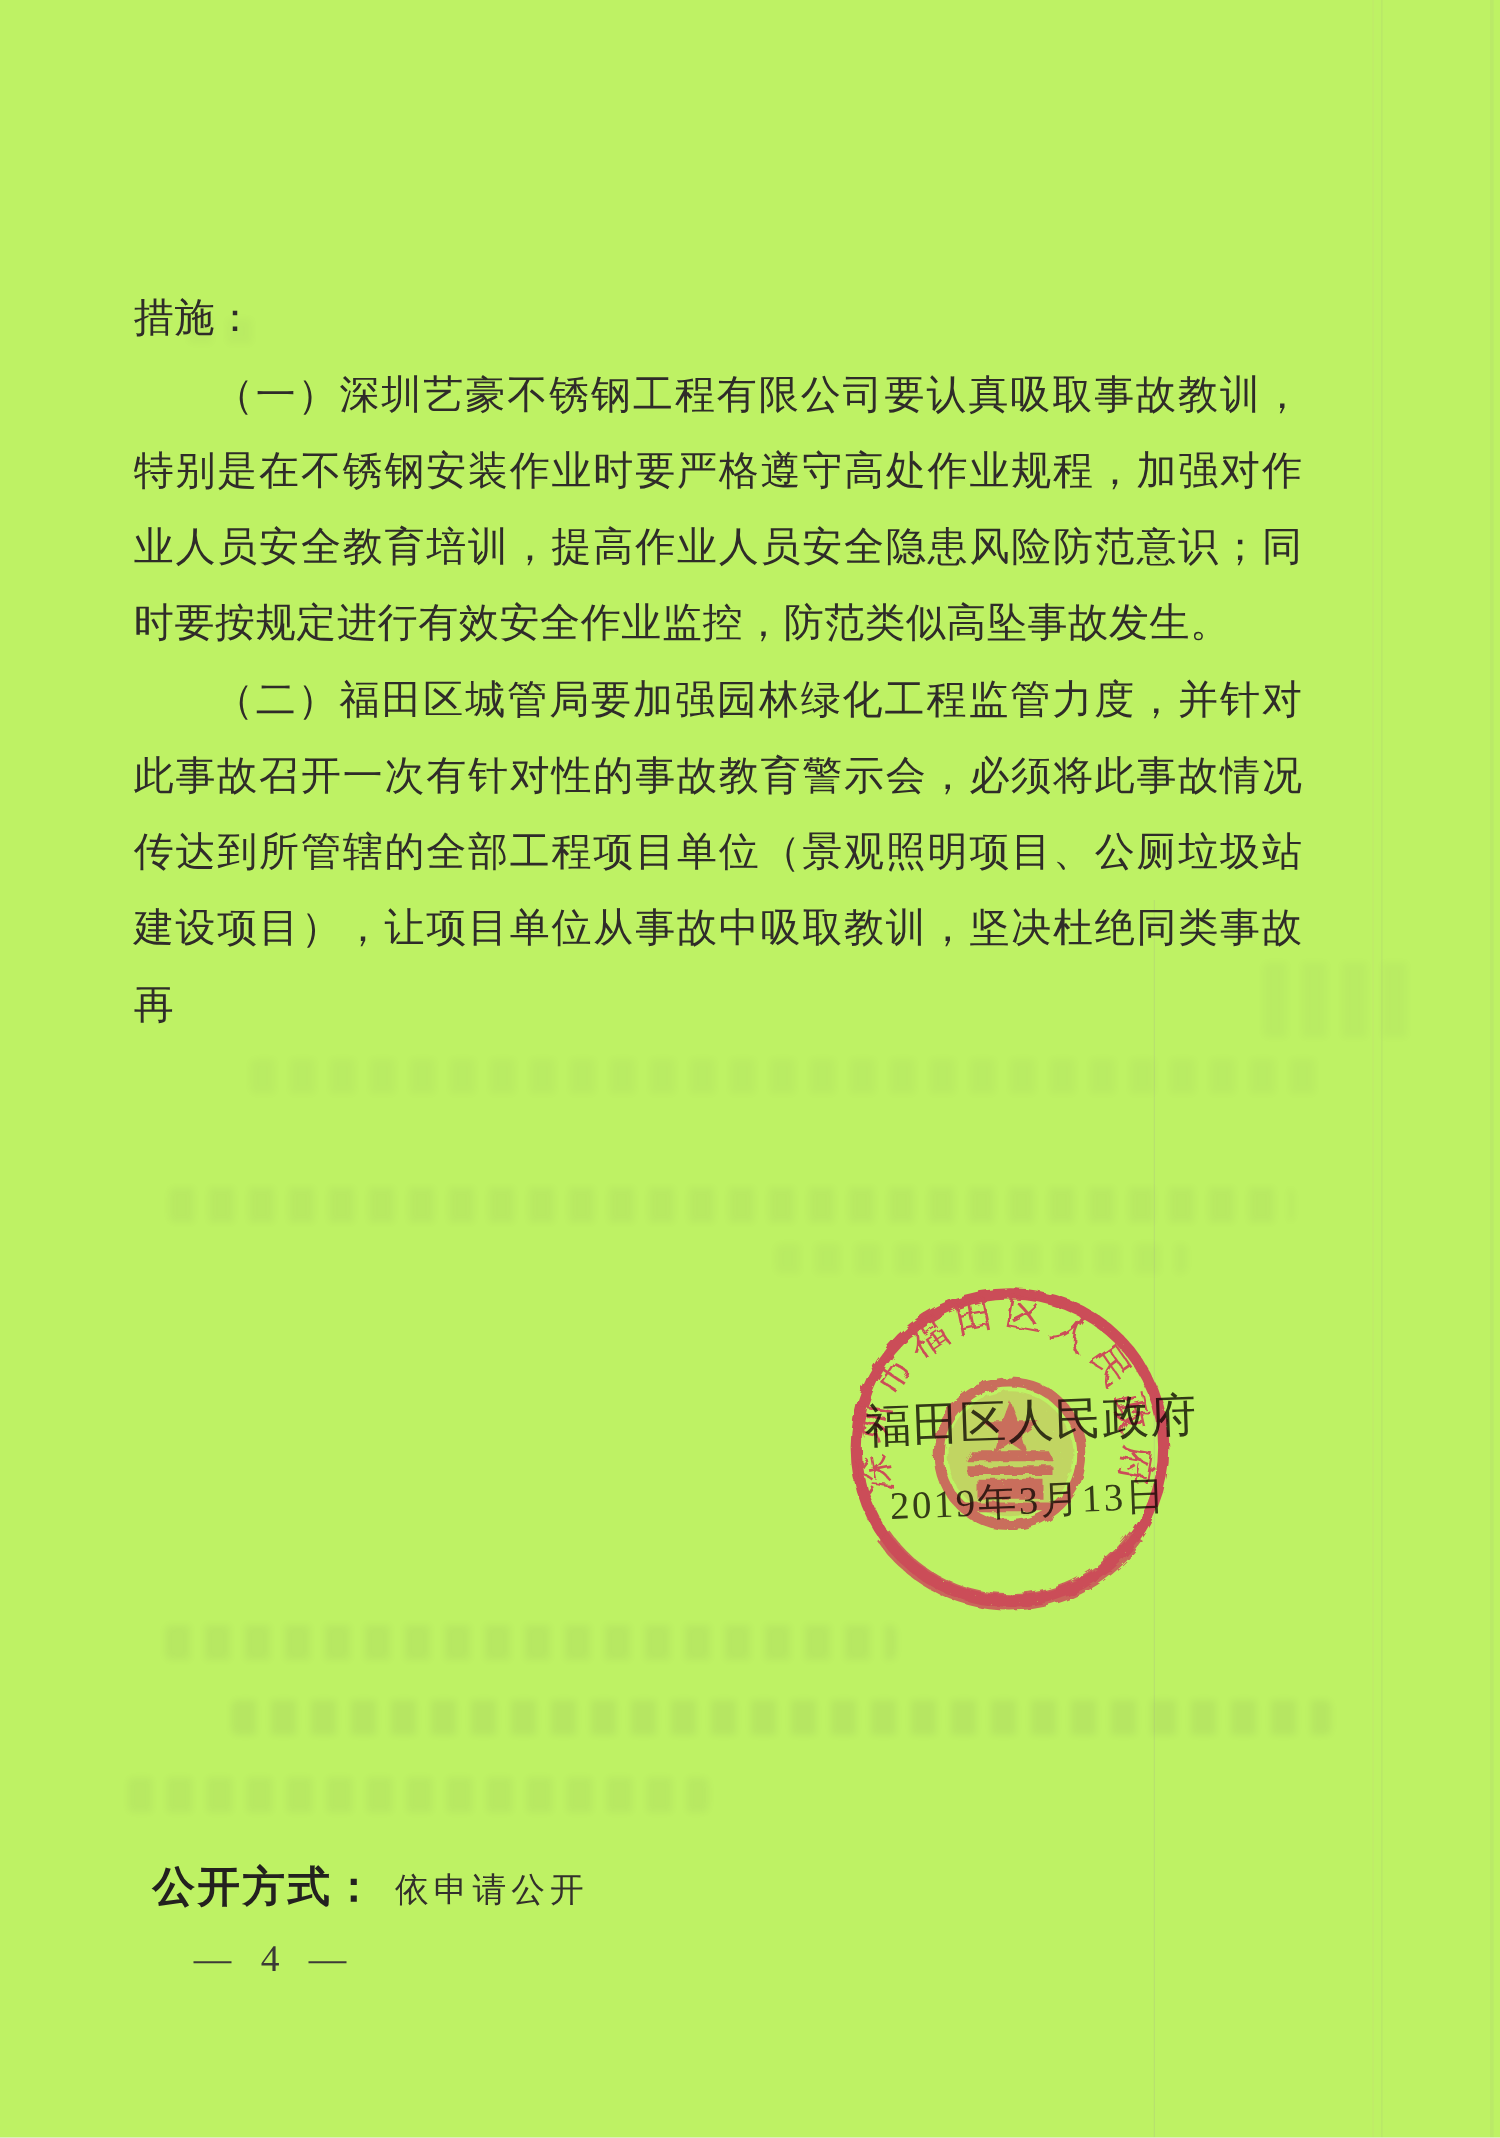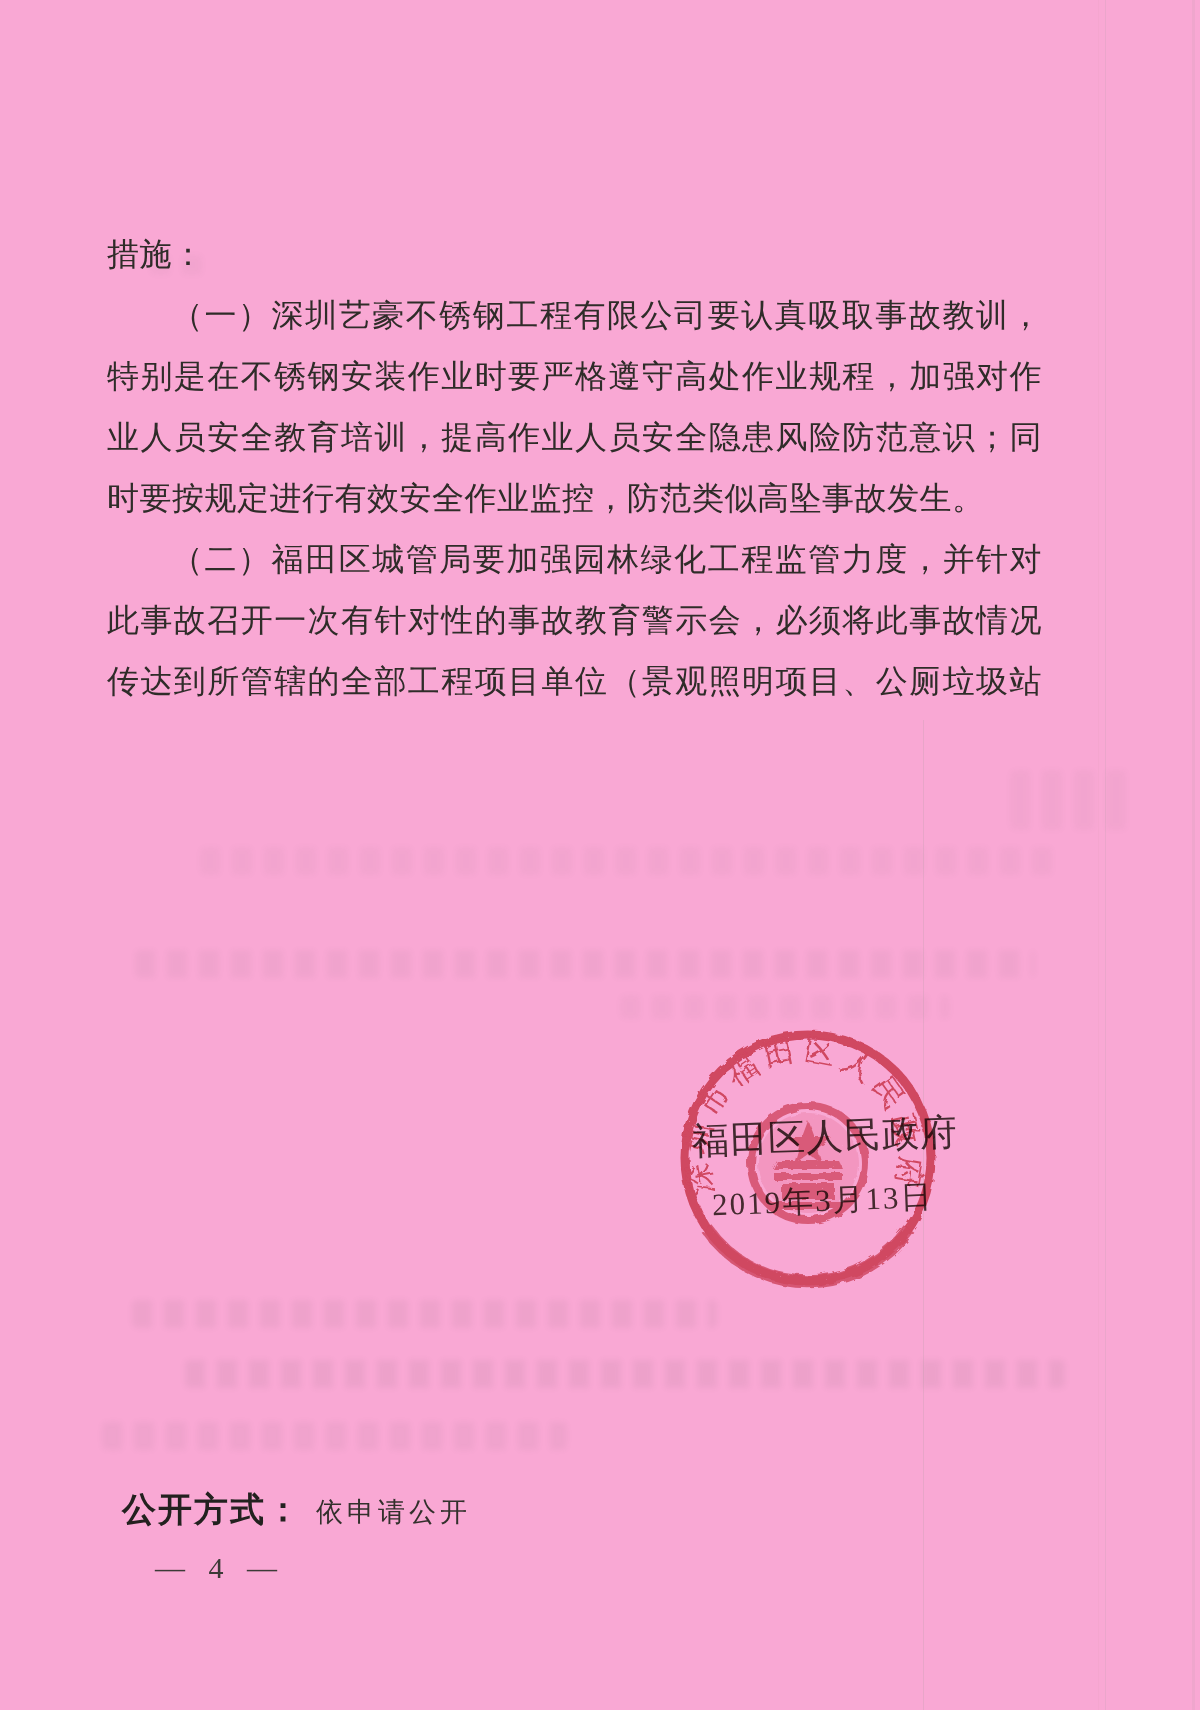--- a/index.html
+++ b/index.html
@@ -1,20 +1,20 @@
 <!DOCTYPE html>
 <html><head>
 <meta charset="utf-8">
 <style>
   html,body{margin:0;padding:0;background:#e8e8e6;}
   .page{
     position:relative;
     width:1200px;height:1710px;
     margin:0 auto;
-    background:#f9a8d4;
+    background:#bef264;
     overflow:hidden;
     font-family:"Liberation Serif","DejaVu Serif",serif;
   }
   
   .vline{position:absolute;top:0;bottom:0;width:1px;background:#9a9a98;pointer-events:none;}
   .vline.v1{left:923px;top:720px;opacity:.18;}
   .vline.v2{left:1105px;opacity:.14;}
   .vline.v3{left:1098px;opacity:.10;background:#d8a0a8;}
   .vline.v4{left:1192px;opacity:.10;width:3px;}
 
@@ -104,20 +104,21 @@
 
   <div class="body-text">
     <div class="line">措施：</div>
     <div class="line indent justify">（一）深圳艺豪不锈钢工程有限公司要认真吸取事故教训，</div>
     <div class="line justify">特别是在不锈钢安装作业时要严格遵守高处作业规程，加强对作</div>
     <div class="line justify">业人员安全教育培训，提高作业人员安全隐患风险防范意识；同</div>
     <div class="line">时要按规定进行有效安全作业监控，防范类似高坠事故发生。</div>
     <div class="line indent justify">（二）福田区城管局要加强园林绿化工程监管力度，并针对</div>
     <div class="line justify">此事故召开一次有针对性的事故教育警示会，必须将此事故情况</div>
     <div class="line justify">传达到所管辖的全部工程项目单位（景观照明项目、公厕垃圾站</div>
+    <div class="line justify">建设项目），让项目单位从事故中吸取教训，坚决杜绝同类事故再</div>
   </div>
 
   <div class="sig-block">
 
     <svg class="seal" viewBox="0 0 270 270" xmlns="http://www.w3.org/2000/svg">
       <defs>
         <filter id="stampTex" x="-15%" y="-15%" width="130%" height="130%">
           <feTurbulence type="fractalNoise" baseFrequency="0.11" numOctaves="2" seed="4" result="warp"></feTurbulence>
           <feDisplacementMap in="SourceGraphic" in2="warp" scale="5" result="rough"></feDisplacementMap>
           <feTurbulence type="fractalNoise" baseFrequency="0.55" numOctaves="2" seed="9" result="speck"></feTurbulence>

